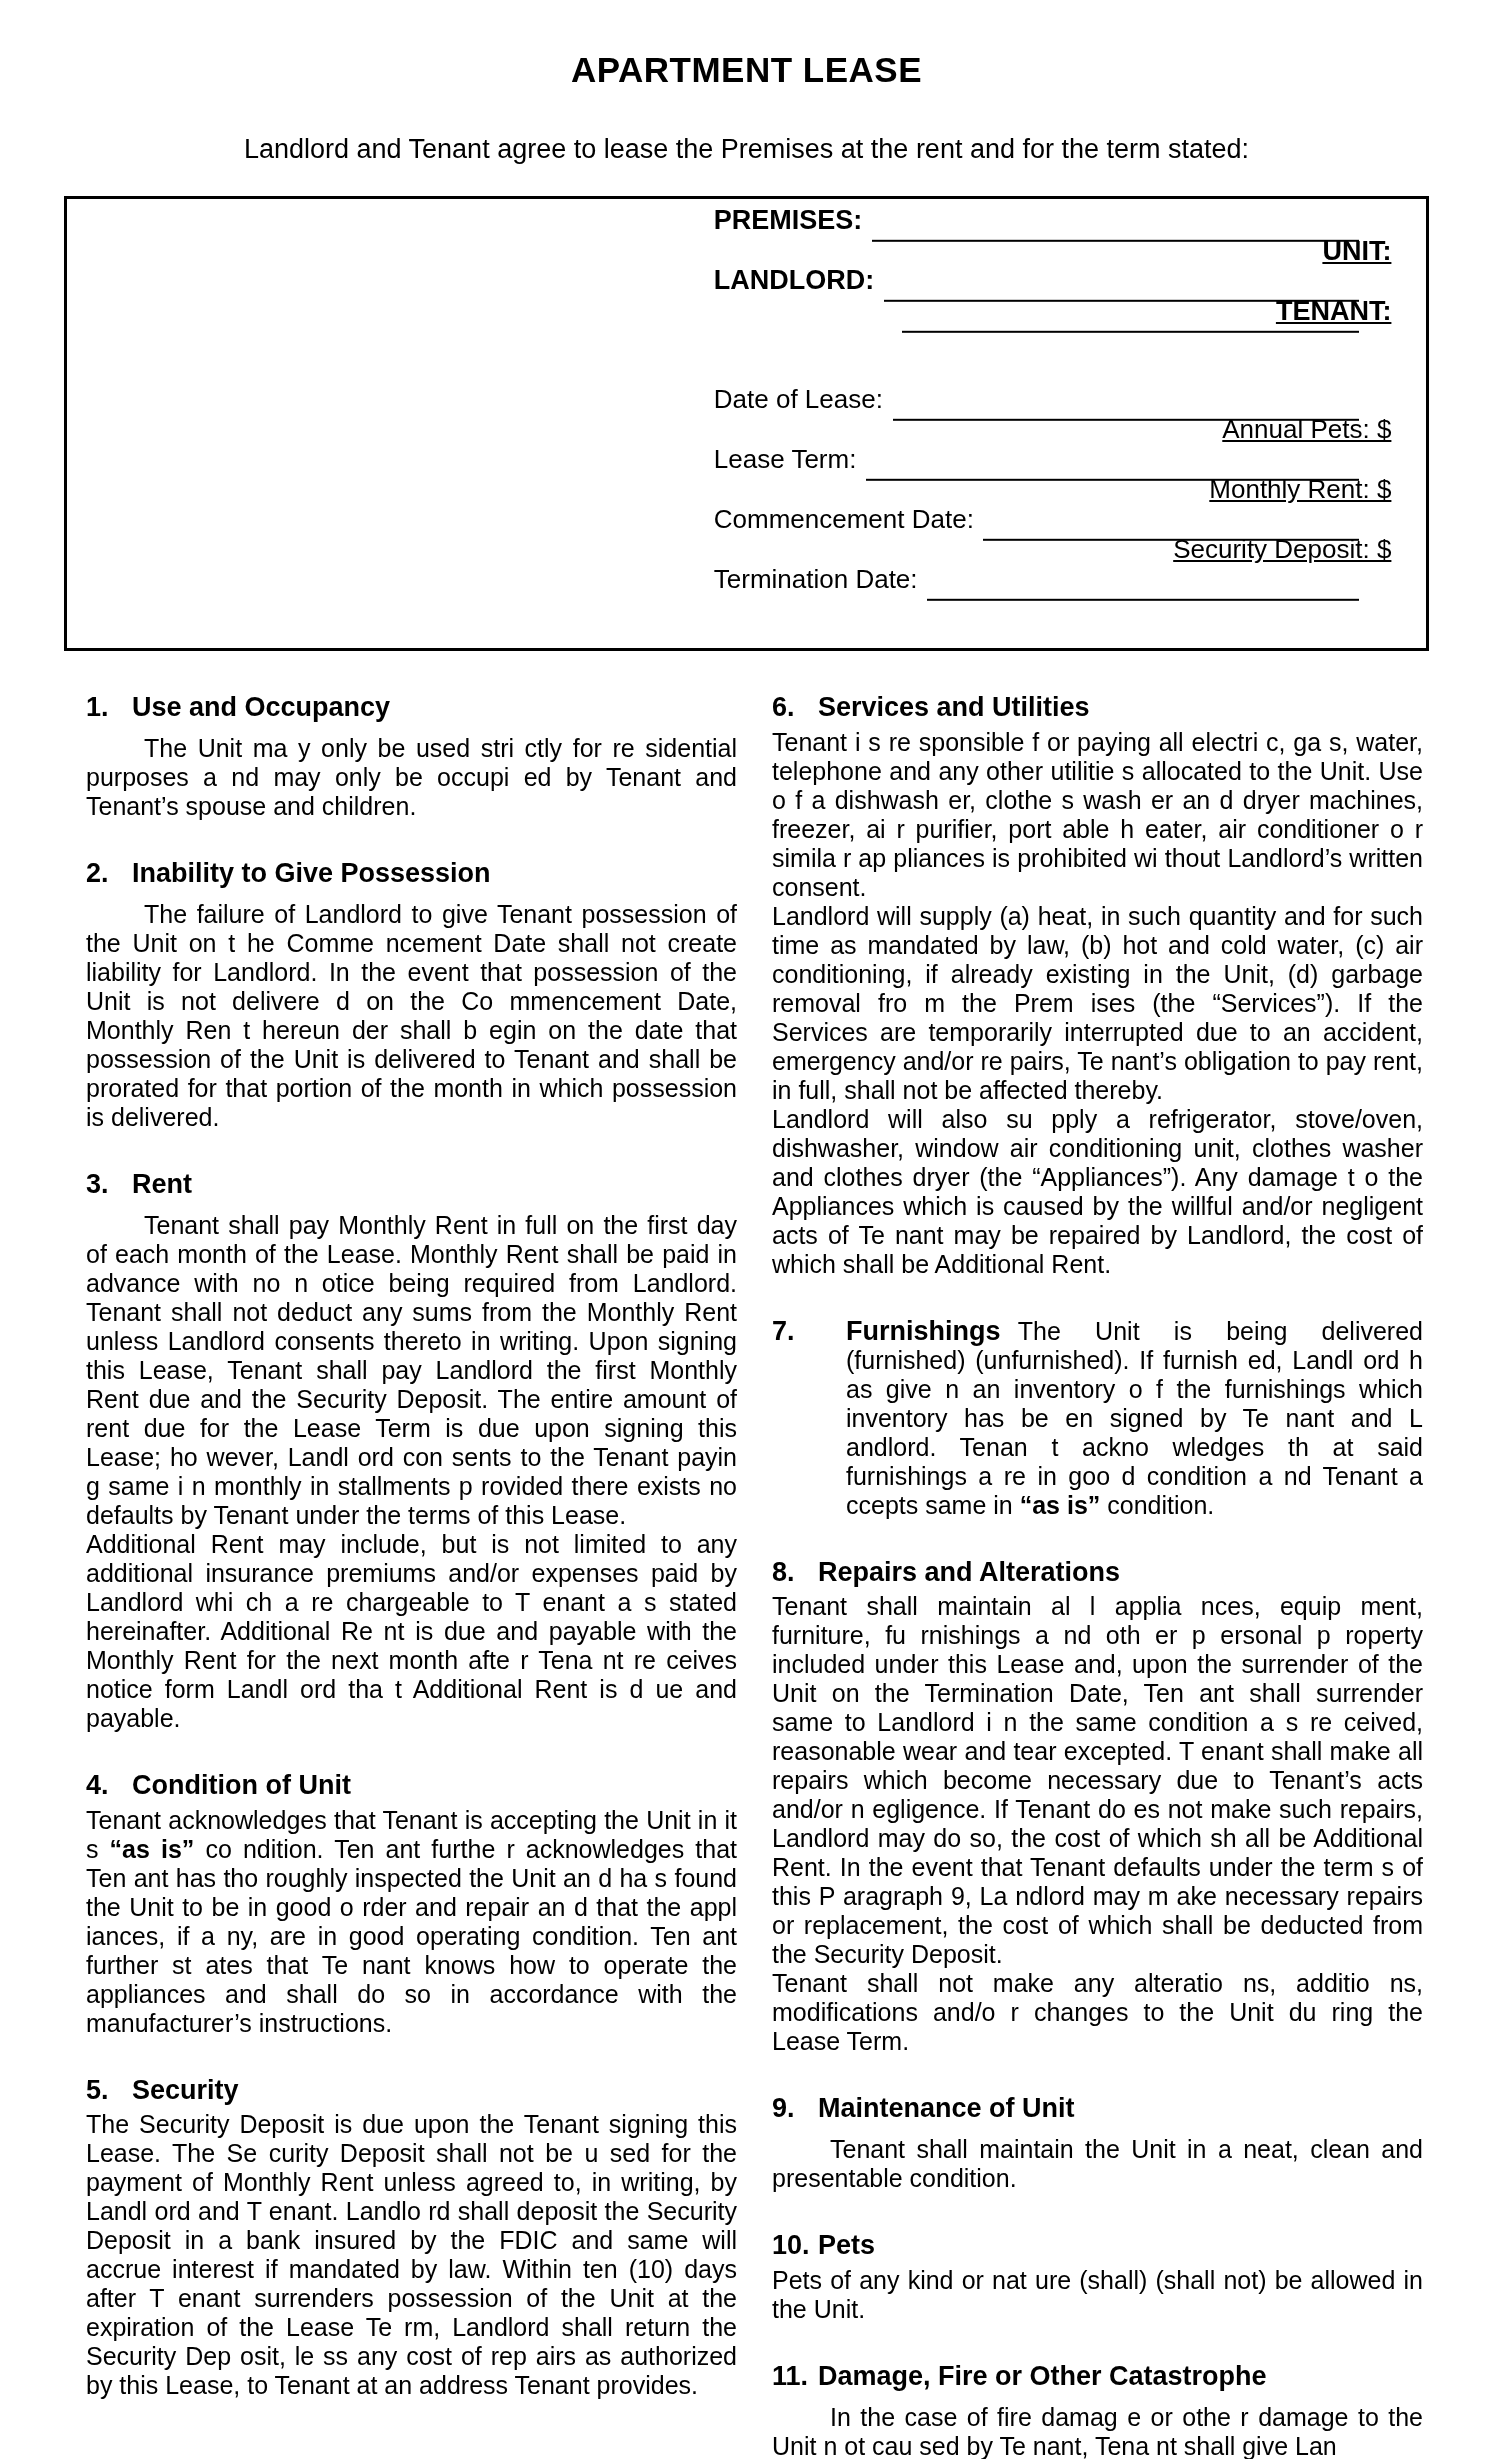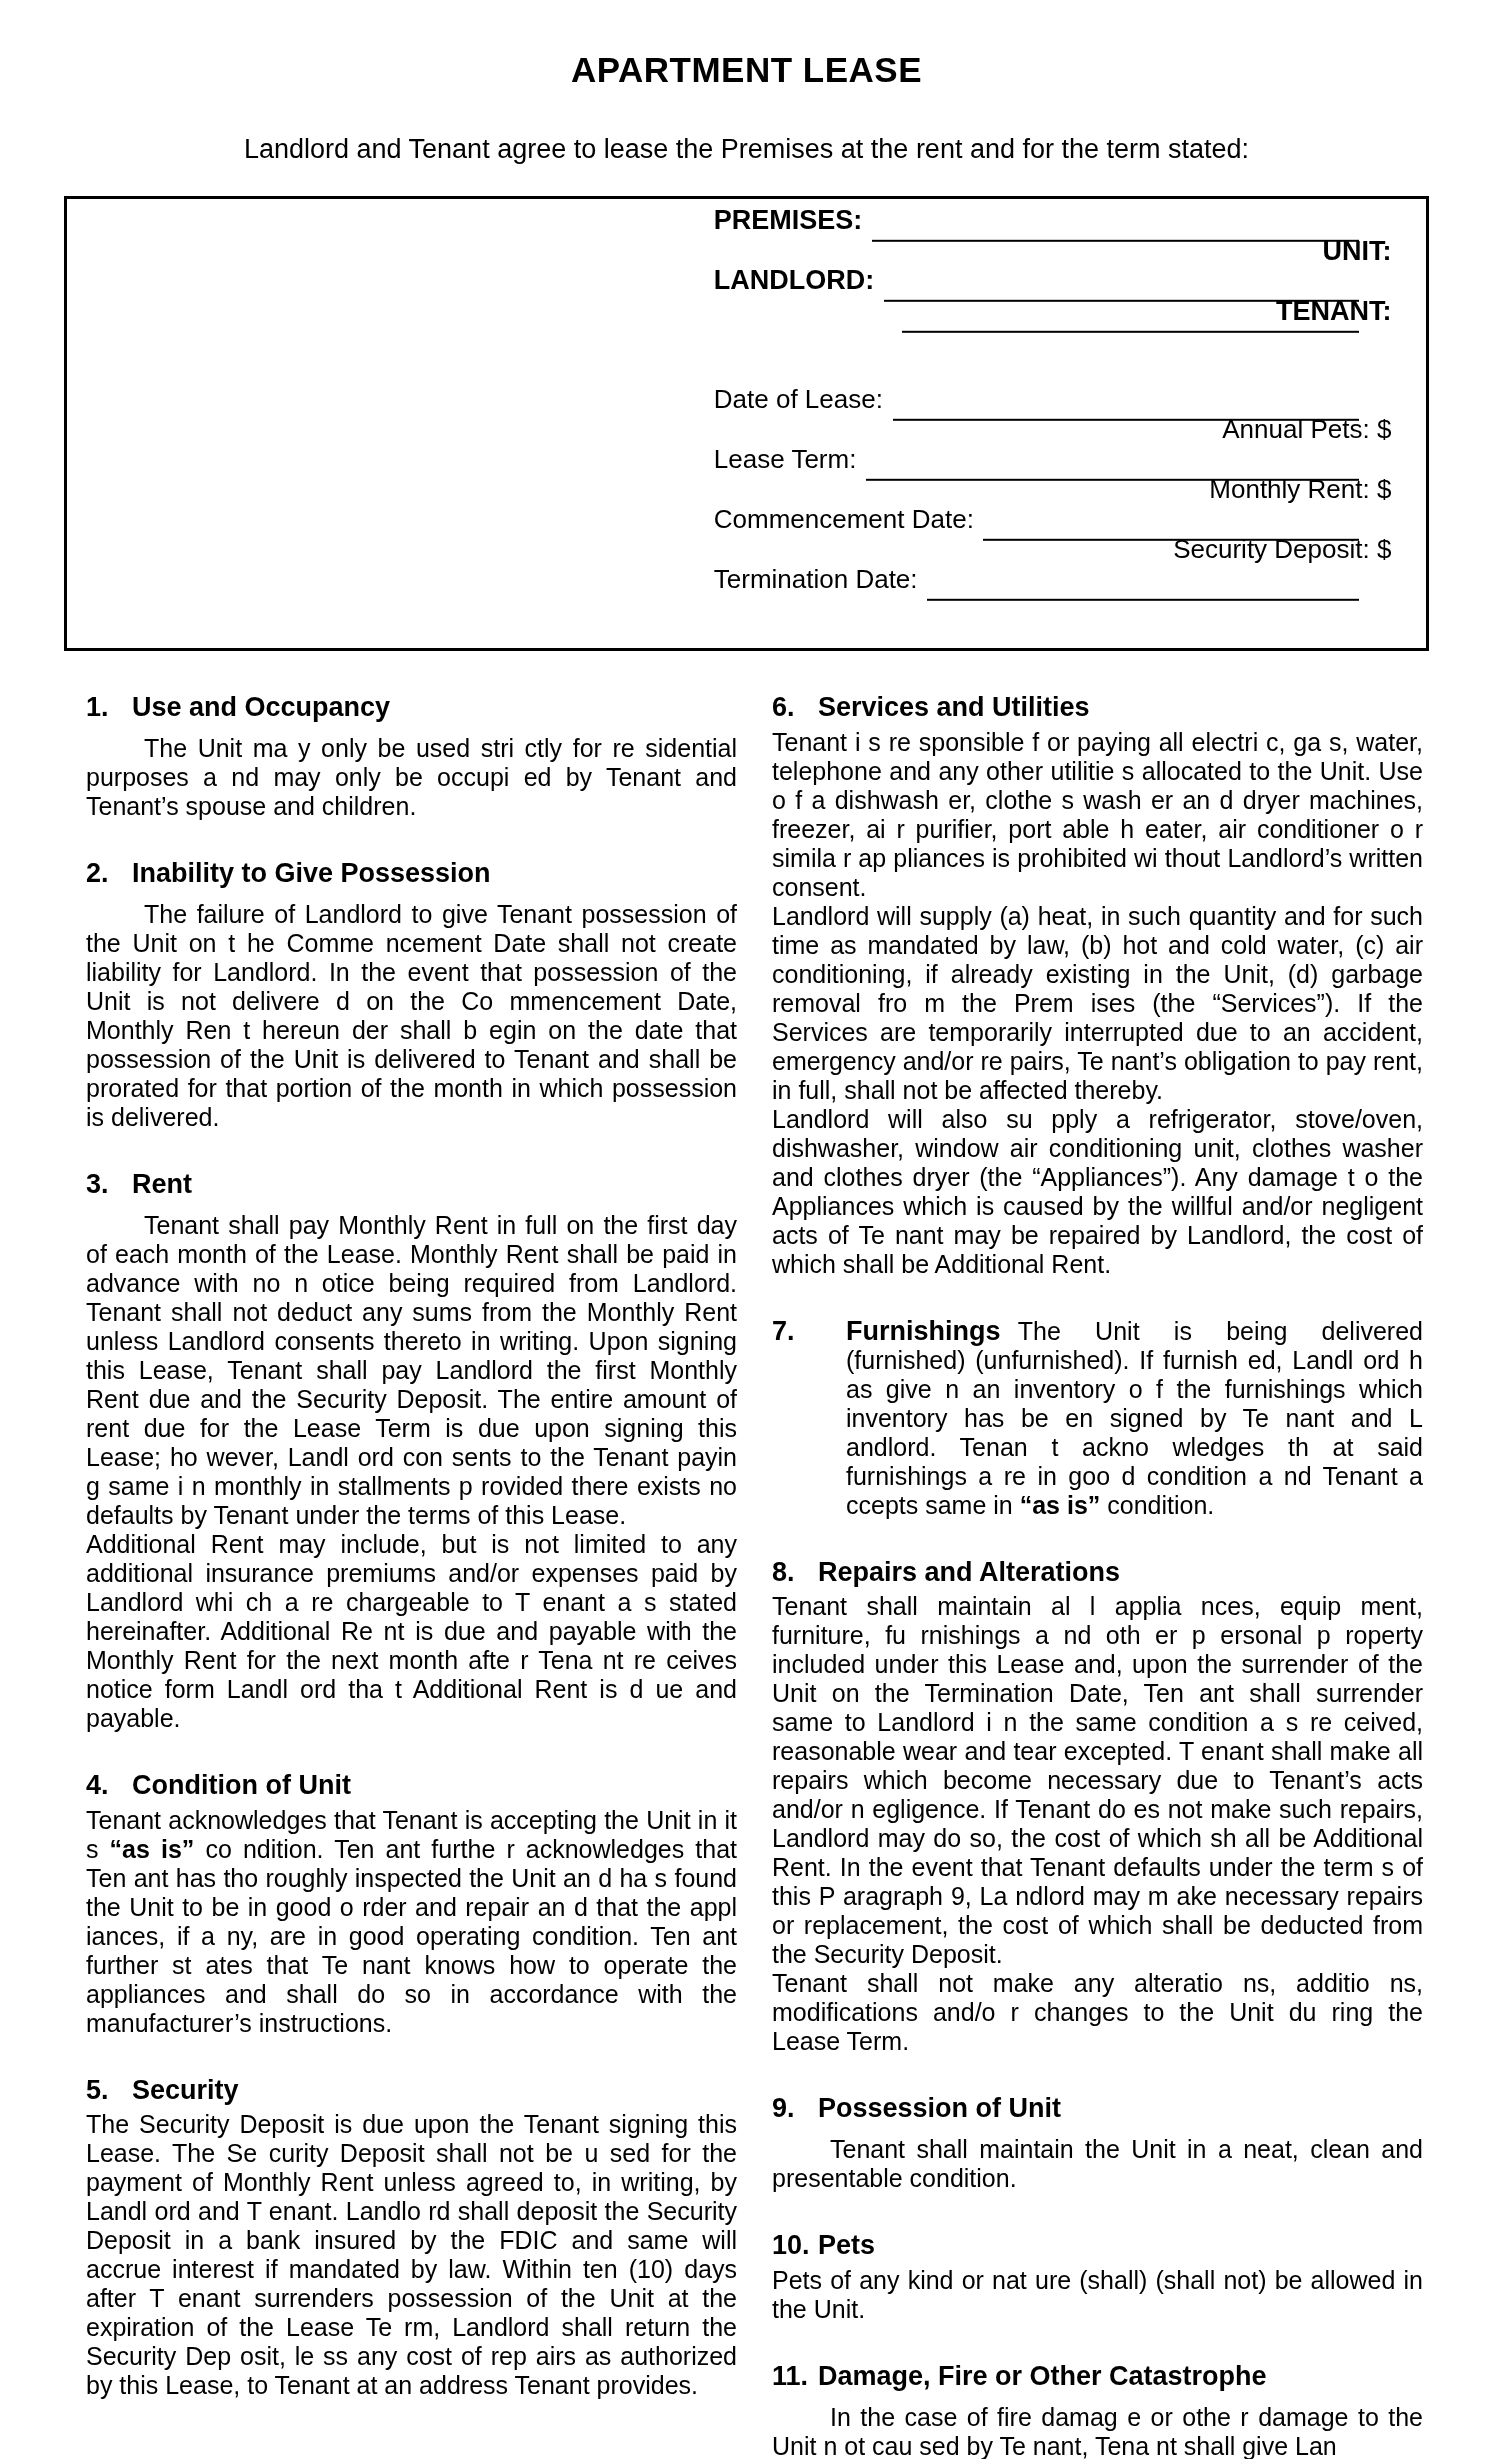--- a/index.html
+++ b/index.html
@@ -26,21 +26,21 @@
   }
   
   .lease-box {
     border: 3.8px solid #000;
     margin-top: 31px;
     padding: 5.8px 25px 23px 25px;
   }
   .frow { display: flex; height: 60px; align-items: flex-end; flex-direction: column; }
   .fcell { display: flex; align-items: flex-end; }
   .fcell.l { width: 52.5%; padding-right: 42px; }
-  .fcell.r { flex: 1; padding-left: 27px; }
+  .fcell.r { flex: 1; padding-left: 27px; text-decoration: underline; }
   .flabel { font-size: 26px; line-height: 1.15; white-space: pre; }
   .flabel.bold { font-weight: 700; font-size: 27px; }
   .fline {
     flex: 1;
     border-bottom: 2.9px solid #000;
     margin-left: 9.6px;
     transform: translateY(5.8px);
     height: 1px;
   }
   .fline.cont-l { margin-left: 188px; }
@@ -214,21 +214,21 @@
           <span class="sec-num">8.</span>
           <span class="sec-title">Repairs and Alterations</span>
         </div>
         <p class="body">Tenant shall maintain al l applia nces, equip ment, furniture, fu rnishings a nd oth er p ersonal p roperty included under this Lease and, upon the surrender of the Unit on the Termination Date, Ten ant shall surrender same to Landlord i n the same condition a s re ceived, reasonable wear and tear excepted.  T enant shall make all repairs which become necessary due to Tenant’s acts and/or n egligence.  If Tenant do es not make such repairs, Landlord may do so, the cost of which sh all be Additional Rent.  In the event that Tenant defaults under the term s of this P aragraph 9, La ndlord may m ake necessary repairs or replacement, the cost of which shall be deducted from the Security Deposit.</p>
         <p class="body">Tenant shall not make any alteratio ns, additio ns, modifications and/o r changes to the Unit du ring the Lease Term.</p>
       </div>
 
       <div class="sec">
         <div class="sec-head">
           <span class="sec-num">9.</span>
-          <span class="sec-title">Possession of Unit</span>
+          <span class="sec-title">Maintenance of Unit</span>
         </div>
         <p class="body indent">Tenant shall maintain the Unit in a neat, clean and presentable condition.</p>
       </div>
 
       <div class="sec">
         <div class="sec-head">
           <span class="sec-num">10.</span>
           <span class="sec-title">Pets</span>
         </div>
         <p class="body">Pets of any kind or nat ure (shall) (shall not) be allowed in the Unit.</p>

